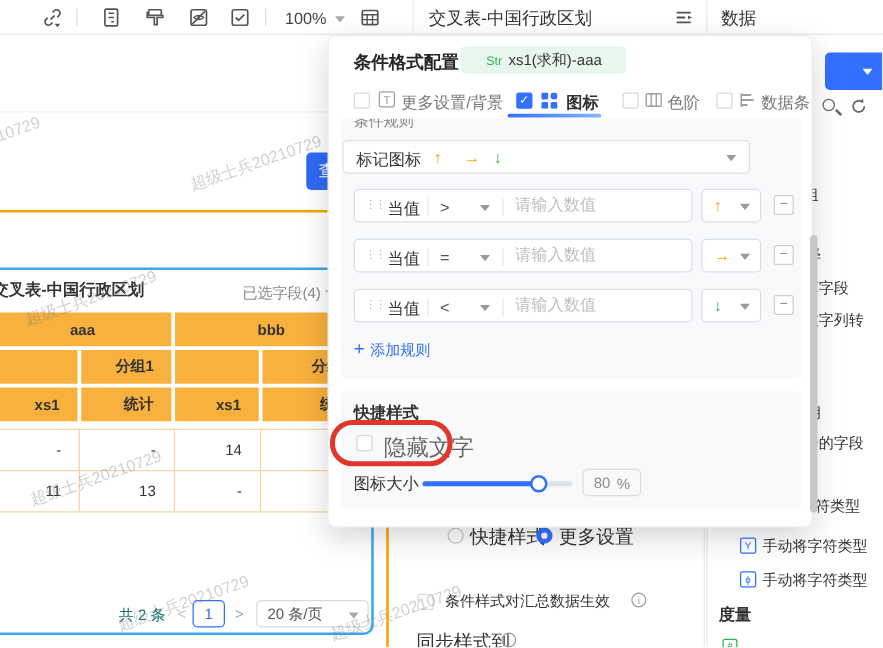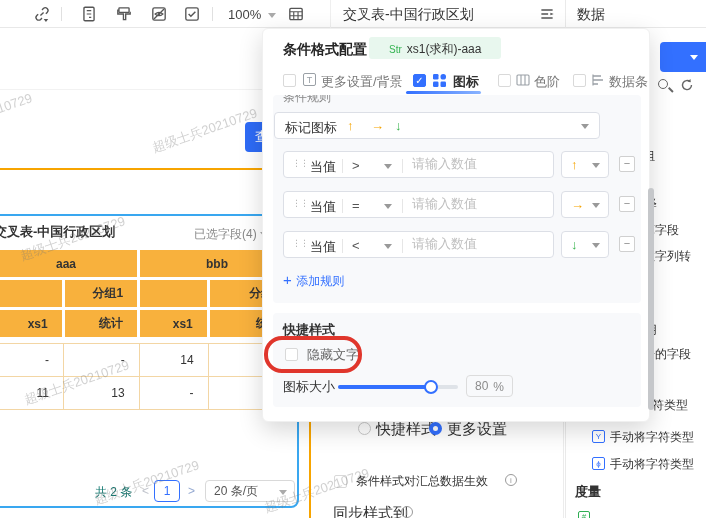--- a/index.html
+++ b/index.html
@@ -331,21 +331,21 @@
 
       <div class="abs" style="left:10px;top:176px">
         <span class="link" style="font-size:15px">+</span>
         <span class="link">添加规则</span>
       </div>
     </div>
 
     <div class="abs panel" style="left:10px;top:284px;width:368px;height:94px">
       <span class="abs" style="left:10px;top:8px;font-size:13px;font-weight:bold;color:#333">快捷样式</span>
       <div class="abs cb" style="left:12px;top:35px"></div>
-      <span class="abs" style="left:34px;top:33px;font-size:13px;color:#666">隐藏文字</span>
+      <span class="abs" style="left:34px;top:33px;font-size:18px;color:#666">隐藏文字</span>
 
       <span class="abs" style="left:10px;top:65px;font-size:13px;color:#333">图标大小</span>
       <div class="abs slider-track" style="left:65px;top:72px;width:120px"></div>
       <div class="abs slider-fill" style="left:65px;top:72px;width:93px"></div>
       <div class="abs slider-handle" style="left:151px;top:67px"></div>
       <div class="abs num-box" style="left:193px;top:62px">
         <input value="80" style="">
         <span class="unit" style="position:absolute;right:8px;top:4px">%</span>
       </div>
     </div>

